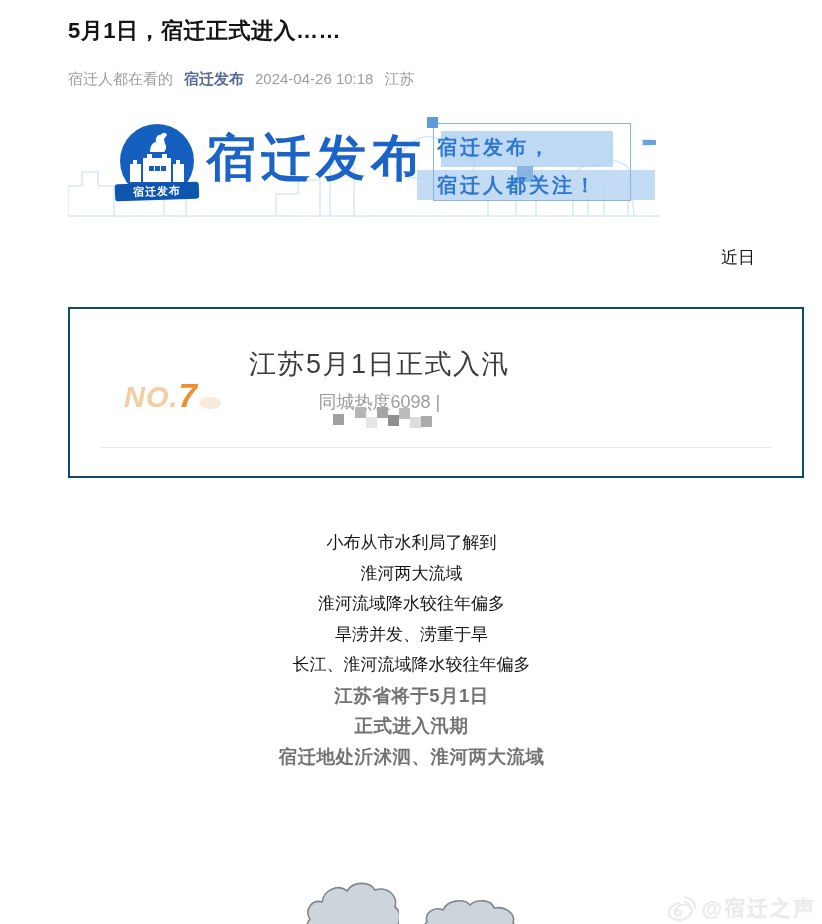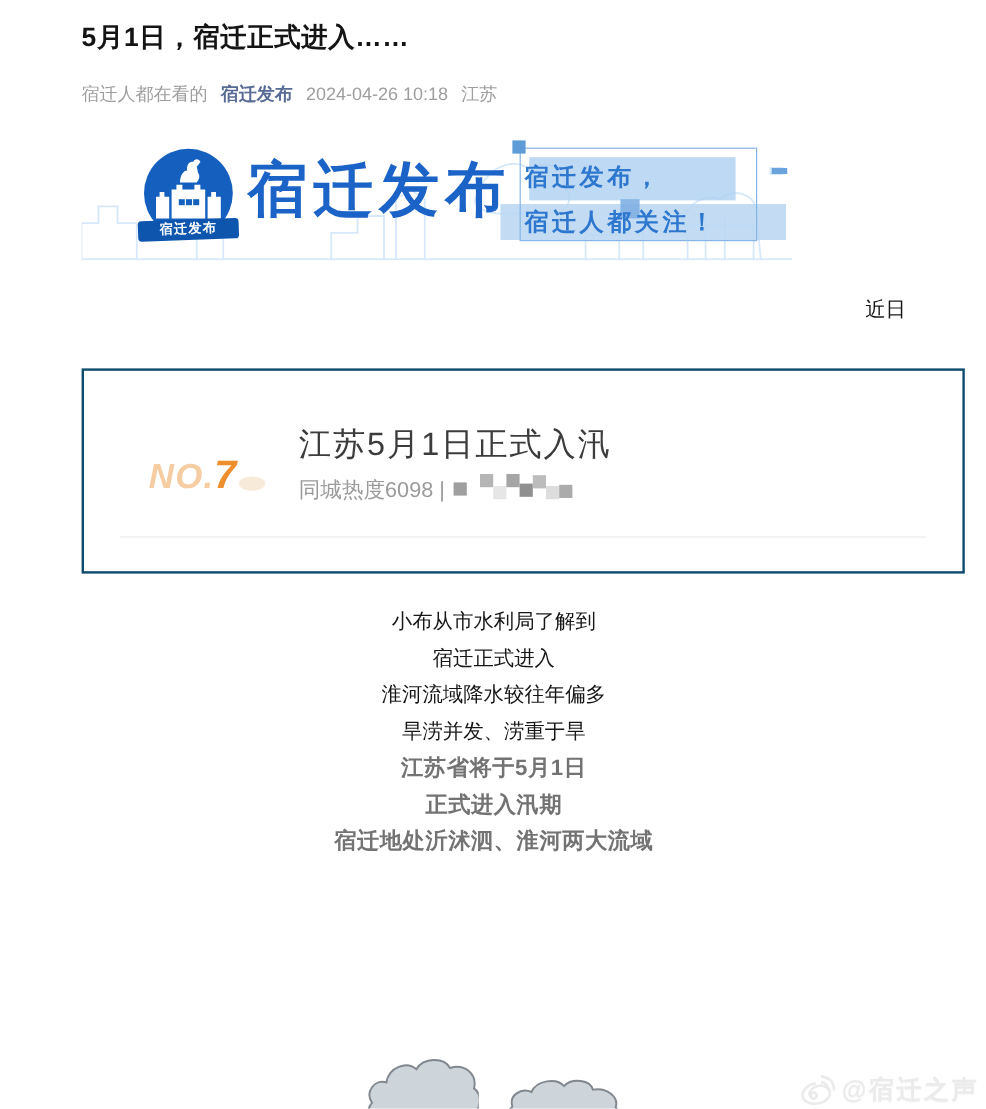--- a/index.html
+++ b/index.html
@@ -101,37 +101,37 @@
   }
   .rank-no { color: #f6cda2; letter-spacing: 1px; }
   .rank-num { color: #ee8e2c; font-size: 33px; }
   .rank-ghost {
     display: inline-block; width: 22px; height: 12px;
     background: #f7ead9; border-radius: 50%;
     margin-left: 2px; vertical-align: -2px;
   }
   .hot-main { margin-left: 28px; margin-top: -14px; }
   .hot-title { font-size: 27px; line-height: 36px; color: #3c3c3c; letter-spacing: 1.5px; }
-  .hot-sub { margin-top: 8px; font-size: 18px; color: #9b9b9b; display: flex; align-items: center; }
+  .hot-sub { margin-top: 8px; font-size: 18px; color: #9b9b9b; display: flex; align-items: center; flex-direction: column; }
   .mosaic { display: inline-flex; align-items: center; margin-left: 7px; }
   .mosaic i { display: inline-block; width: 11px; height: 11px; }
   .m-a { background: #9f9f9f; }
   .m-gap { width: 26px; }
   .m-b { background: #b5b5b5; transform: translateY(-7px); }
   .m-c { background: #e6e6e6; transform: translateY(3px); }
   .m-d { background: #a5a5a5; transform: translateY(-7px); }
   .m-e { background: #8f8f8f; transform: translateY(1px); }
   .m-f { background: #bcbcbc; transform: translateY(-6px); }
   .m-g { background: #dddddd; transform: translateY(3px); }
   .m-h { background: #ababab; transform: translateY(2px); }
   .hot-divider { position: absolute; left: 30px; right: 30px; bottom: 28px; height: 1px; background: #ececec; }
 
   
   .body-text {
-    margin-top: 25px;
+    margin-top: 50px;
     text-align: center;
     font-family: "Liberation Serif", "DejaVu Serif", serif;
     font-size: 17px; color: #161616;
   }
   .body-text p { line-height: 30.5px; }
   .body-text p.hl {
     color: #737373;
     font-weight: 700;
     font-size: 18.5px;
     font-family: "Liberation Sans", "DejaVu Sans", sans-serif;
@@ -243,23 +243,24 @@
               <i class="m-g"></i>
               <i class="m-h"></i>
             </span>
         </div>
       </div>
       <div class="hot-divider"></div>
     </div>
 
     <div class="body-text">
       <p>小布从市水利局了解到</p>
-      <p>宿迁正式进入</p>
+      <p>淮河两大流域</p>
       <p>淮河流域降水较往年偏多</p>
       <p>旱涝并发、涝重于旱</p>
+      <p>长江、淮河流域降水较往年偏多</p>
       <p class="hl">江苏省将于5月1日</p>
       <p class="hl">正式进入汛期</p>
       <p class="hl">宿迁地处沂沭泗、淮河两大流域</p>
     </div>
   </div>
 
   <svg class="cloud cloud1" width="96" height="60" viewBox="0 0 96 60">
     <path d="M14,58 C5,57 1,48 7,41 C1,32 9,21 19,24 C21,11 36,6 44,13 C50,3 67,3 72,12 C84,8 95,17 92,29 C99,34 98,47 90,52 C87,58 78,61 70,59 Z" fill="#cdd4da" stroke="#81878e" stroke-width="1.6"></path>
     <path d="M42,58 C39,54 41,48 47,48 C53,48 55,53 52,57" fill="#cdd4da" stroke="#81878e" stroke-width="1.4"></path>
   </svg>

